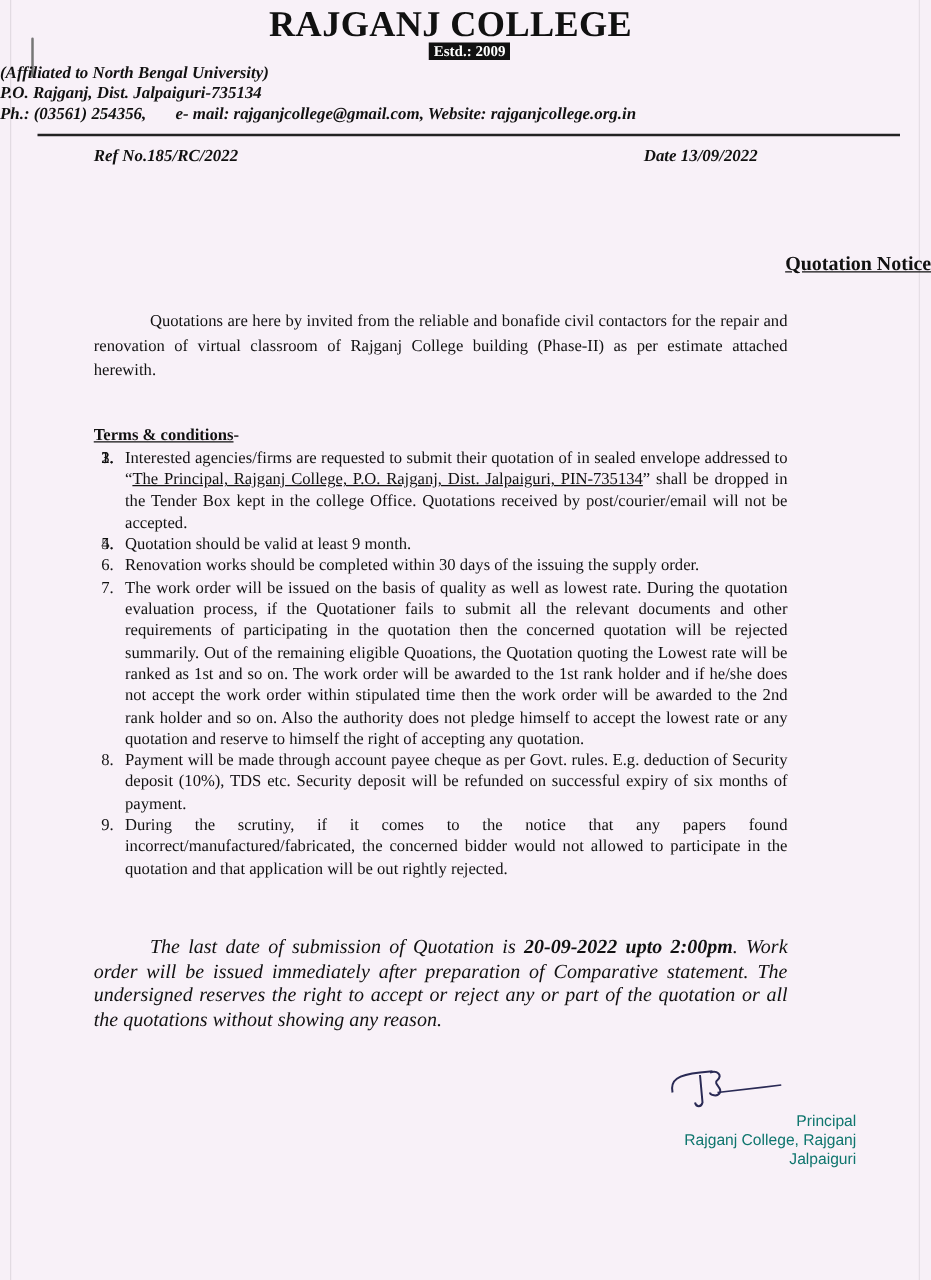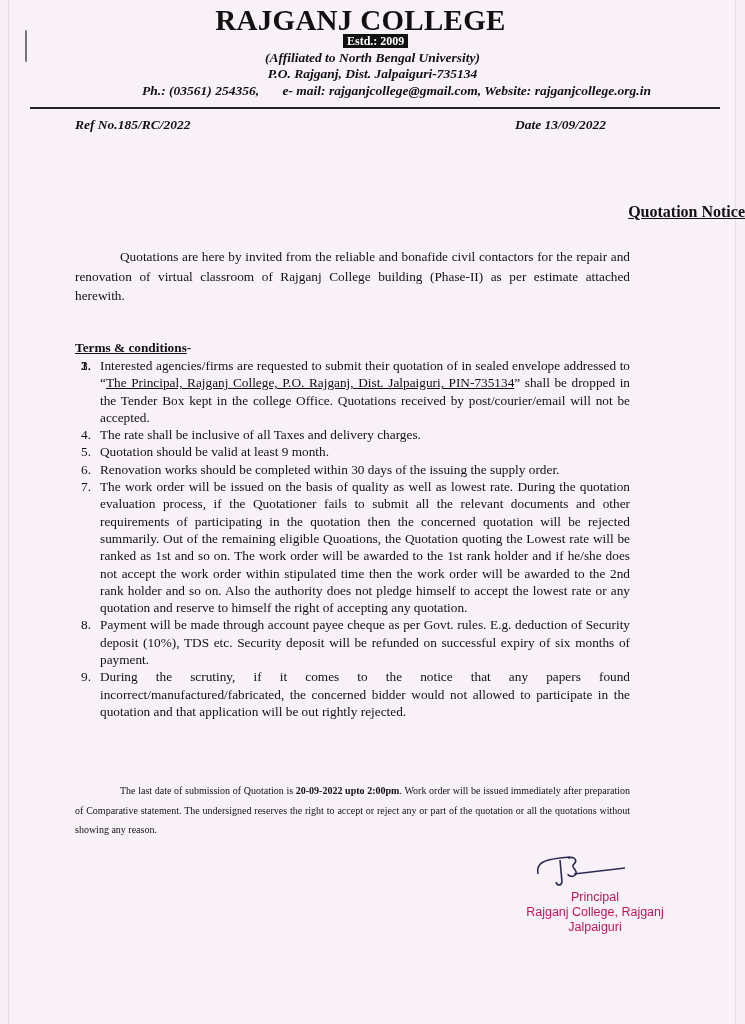--- a/index.html
+++ b/index.html
@@ -24,27 +24,27 @@
     position: absolute; left: 0; width: 721px; top: 4px;
     font-size: 29px; font-weight: bold; letter-spacing: 0.3px;
     text-align: center; line-height: 32px;
   }
   .estd {
     position: absolute; left: 343px; top: 34px;
     background: #111; color: #fff; font-weight: bold;
     font-size: 12px; padding: 0 4px; line-height: 14px; text-align: center;
   }
   .affiliation, .address, .contact {
-    position: absolute; left: 0; width: 745px; text-align: center;
+    position: absolute; left: 0; width: 745px; 
     font-style: italic; font-weight: bold; font-size: 13.5px; line-height: 16px;
   }
   .affiliation { top: 50px; }
   .address { top: 66px; }
   .contact { top: 83px; }
-  .contact .phone { margin-right: 20px; margin-left: 48px; }
+  .contact .phone { margin-right: 20px; }
   .rule {
     position: absolute; left: 30px; top: 107px; width: 690px; height: 2px; background: #222;
   }
   .ref {
     position: absolute; left: 75px; top: 117px;
     font-style: italic; font-weight: bold; font-size: 13.5px;
   }
   .date {
     position: absolute; left: 515px; top: 117px;
     font-style: italic; font-weight: bold; font-size: 13.5px;
@@ -68,30 +68,30 @@
     font-size: 13.3px; line-height: 17.3px;
   }
   .terms li {
     position: relative; padding-left: 25px; text-align: justify;
   }
   .terms li .num {
     position: absolute; left: 6px; top: 0;
   }
   .terms li .addr { text-decoration: underline; }
   .closing {
-    position: absolute; left: 75px; top: 781px; width: 555px;
-    font-size: 10px; line-height: 19.5px; text-align: justify; text-indent: 45px;
+    position: absolute; left: 75px; top: 748px; width: 555px;
+    font-size: 16px; line-height: 19.5px; text-align: justify; text-indent: 45px; font-style: italic;
   }
   .closing b { font-weight: bold; }
   .signature {
     position: absolute; left: 530px; top: 852px; width: 100px; height: 40px;
   }
   .sign-block {
-    position: absolute; left: 505px; top: 890px; width: 180px; text-align: center;
-    font-family: "Liberation Sans", sans-serif; font-size: 12.5px; line-height: 15px; color: #be185d;
+    position: absolute; left: 505px; top: 890px; width: 180px; text-align: right;
+    font-family: "Liberation Sans", sans-serif; font-size: 12.5px; line-height: 15px; color: #0f766e;
   }
 </style>
 </head>
 <body>
 
 <div class="page"></div>
 <div class="punch-mark"></div>
 
 <div class="college-name">RAJGANJ COLLEGE</div>
 <div class="estd">Estd.: 2009</div>
@@ -108,21 +108,21 @@
 
 <div class="title">Quotation Notice</div>
 <div class="intro">Quotations are here by invited from the reliable and bonafide civil contactors for the repair and renovation of virtual classroom of Rajganj College building (Phase-II) as per estimate attached herewith.</div>
 
 <div class="terms-heading"><u>Terms &amp; conditions</u><span>-</span></div>
 
 <ol class="terms">
   <li><span class="num">1.</span></li>
   <li><span class="num">2.</span></li>
   <li><span class="num">3.</span><span>Interested agencies/firms are requested to submit their quotation of in sealed envelope addressed to “</span><span class="addr">The Principal, Rajganj College, P.O. Rajganj, Dist. Jalpaiguri, PIN-735134</span><span>” shall be dropped in the Tender Box kept in the college Office. Quotations received by post/courier/email will not be accepted.</span></li>
-  <li><span class="num">4.</span><span>The rate shall be inclusive of all Taxes and delivery charges.</span></li>
+  <li><span class="num">4.</span></li>
   <li><span class="num">5.</span><span>Quotation should be valid at least 9 month.</span></li>
   <li><span class="num">6.</span><span>Renovation works should be completed within 30 days of the issuing the supply order.</span></li>
   <li><span class="num">7.</span><span>The work order will be issued on the basis of quality as well as lowest rate. During the quotation evaluation process, if the Quotationer fails to submit all the relevant documents and other requirements of participating in the quotation then the concerned quotation will be rejected summarily. Out of the remaining eligible Quoations, the Quotation quoting the Lowest rate will be ranked as 1st and so on. The work order will be awarded to the 1st rank holder and if he/she does not accept the work order within stipulated time then the work order will be awarded to the 2nd rank holder and so on. Also the authority does not pledge himself to accept the lowest rate or any quotation and reserve to himself the right of accepting any quotation.</span></li>
   <li><span class="num">8.</span><span>Payment will be made through account payee cheque as per Govt. rules. E.g. deduction of Security deposit (10%), TDS etc. Security deposit will be refunded on successful expiry of six months of payment.</span></li>
   <li><span class="num">9.</span><span>During the scrutiny, if it comes to the notice that any papers found incorrect/manufactured/fabricated, the concerned bidder would not allowed to participate in the quotation and that application will be out rightly rejected.</span></li>
 </ol>
 
 <div class="closing"><span>The last date of submission of Quotation is </span><b>20-09-2022 upto 2:00pm</b><span>. Work order will be issued immediately after preparation of Comparative statement. The undersigned reserves the right to accept or reject any or part of the quotation or all the quotations without showing any reason.</span></div>
 
 <svg class="signature" viewBox="0 0 100 40">

